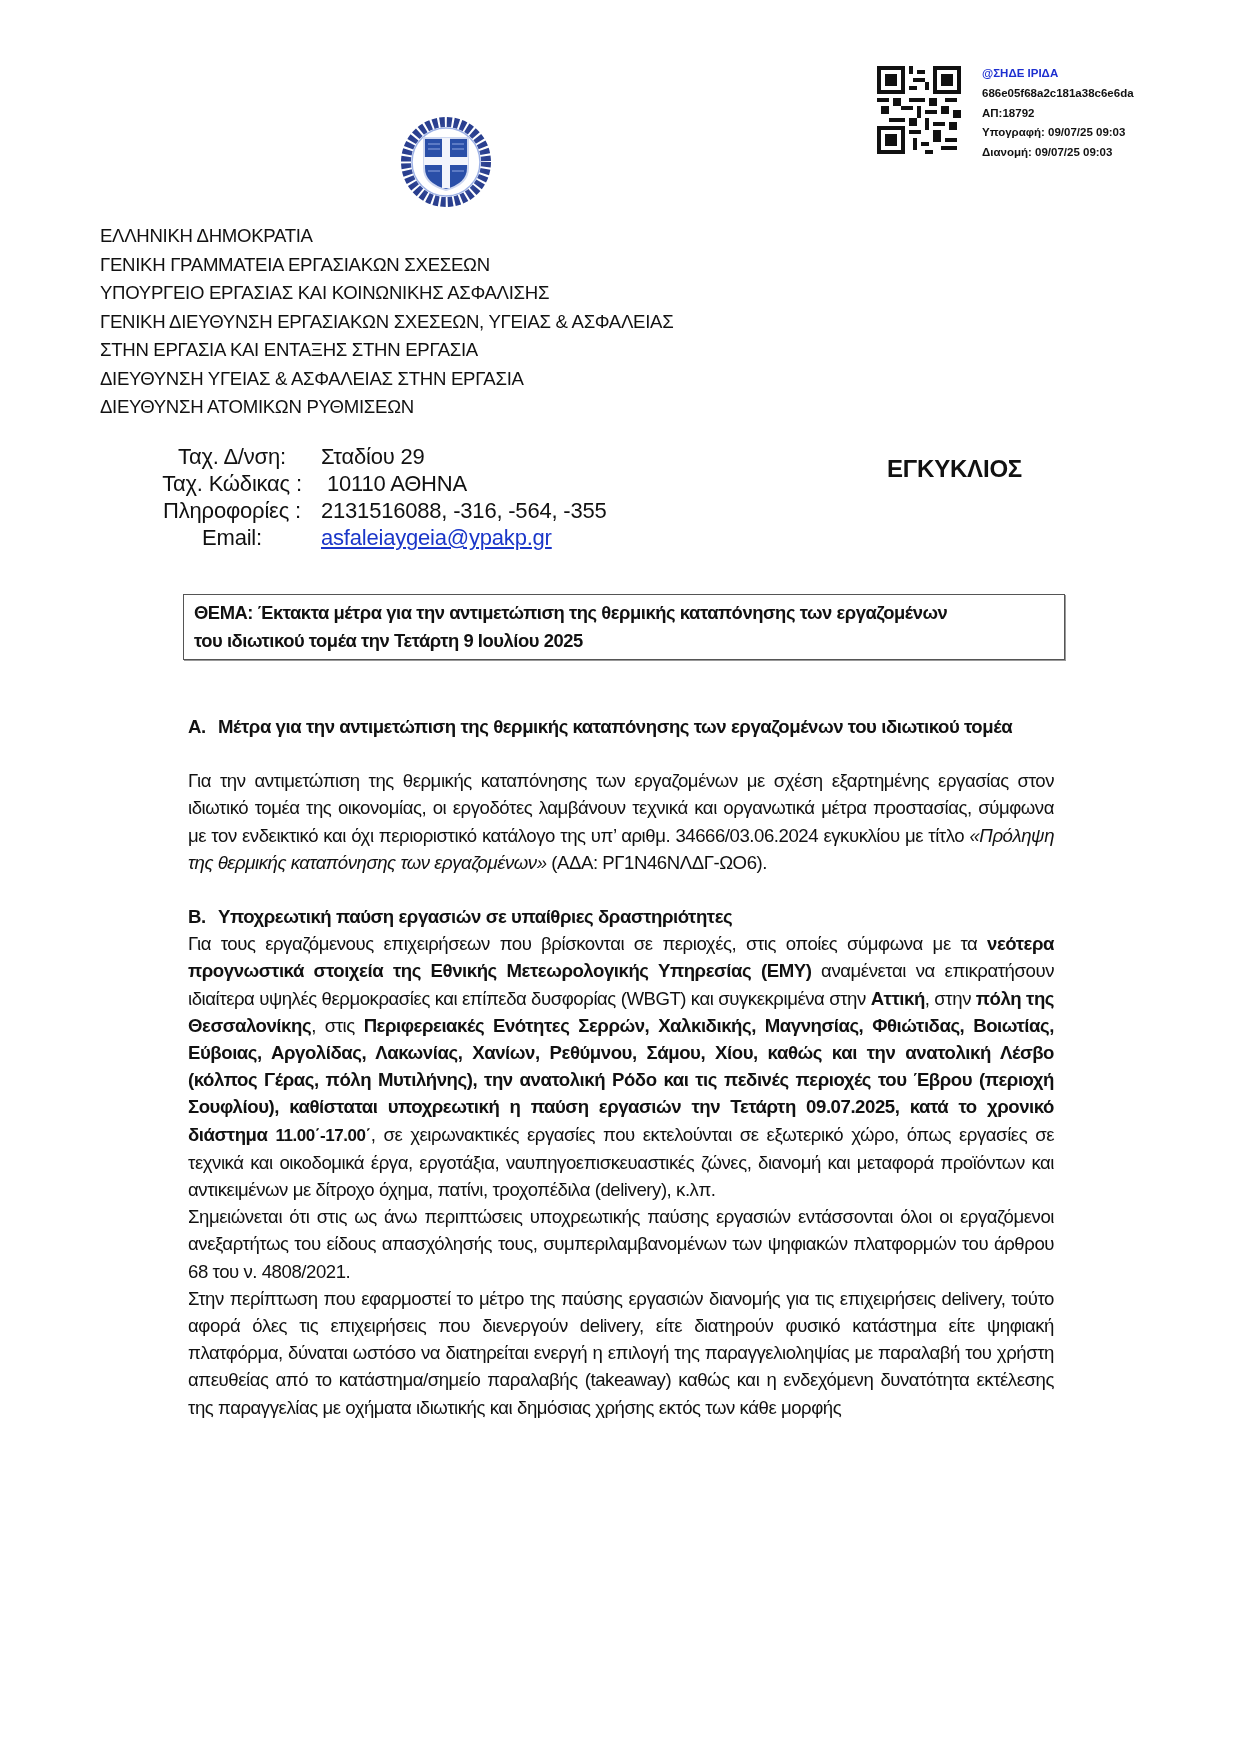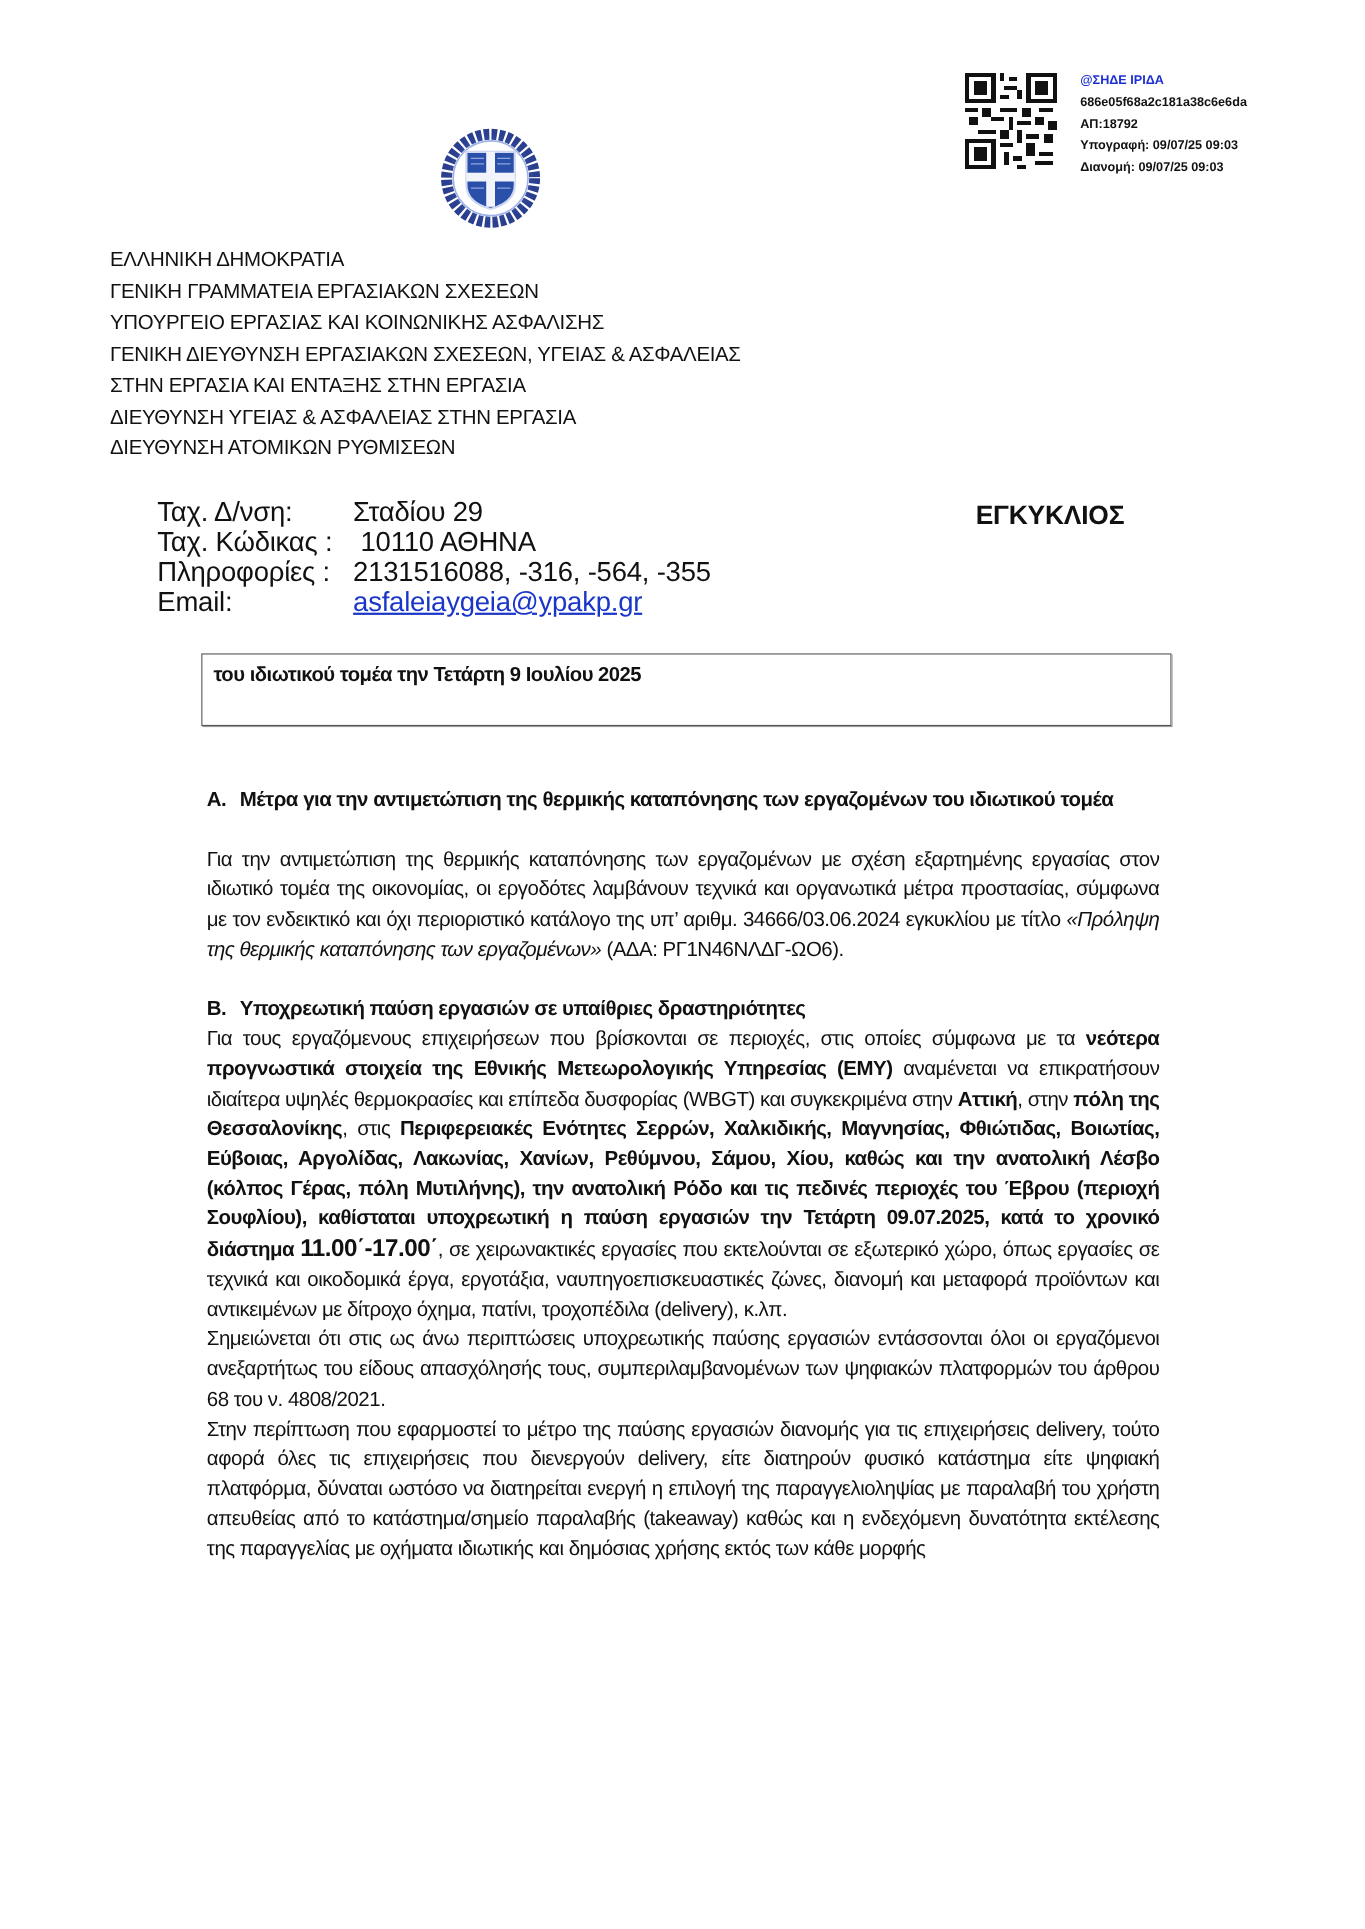--- a/index.html
+++ b/index.html
@@ -14,21 +14,21 @@
   #stamp-text .brand { color: #1d2fd0; }
 
   
   #emblem { left: 400px; top: 116px; width: 92px; height: 92px; }
 
   
   #org-header { left: 100px; top: 222px; width: 710px; text-align: left;
                 font-size: 18.6px; line-height: 28.5px; letter-spacing: -0.3px; }
 
   
-  #address { left: 143px; top: 453px; font-size: 25px; line-height: 27px; letter-spacing: -0.2px; }
+  #address { left: 143px; top: 443px; font-size: 22px; line-height: 27px; letter-spacing: -0.2px; text-align: center; }
   #address .row { display: flex; }
   #address .lbl { width: 178px; }
   #address .email { color: #1a36c9; text-decoration: underline; }
   #circular { left: 887px; top: 455px; font-weight: bold; font-size: 24px; letter-spacing: -0.2px; }
 
   
   #subject { left: 183px; top: 594px; width: 860px; height: 60px; border: 1.5px solid #555;
              padding: 4px 10px 0 10px; font-weight: bold; font-size: 18.4px; line-height: 27.5px;
              letter-spacing: -0.45px; box-shadow: 1px 1px 0 #999; }
 
@@ -36,21 +36,21 @@
   #body { left: 188px; top: 713px; width: 866px; font-size: 18.6px; line-height: 27.2px;
           letter-spacing: -0.45px; text-align: justify; }
   .sec-a { display: flex; font-weight: bold; margin-bottom: 27px; }
   .sec-a .num { width: 30px; flex: none; }
   .sec-a .txt { flex: 1; }
   p { margin: 0; }
   .p1 { margin-bottom: 27px; }
   .sec-b { font-weight: bold; }
   .sec-b .num { display: inline-block; width: 30px; }
   b { font-weight: bold; }
-  .big { font-size: 22px; margin-top: 24px; }
+  .big { font-size: 17px; margin-top: 24px; }
   i { font-style: italic; }
 </style>
 </head>
 <body>
 
 <div class="abs" id="stamp-qr">
   <svg width="84" height="88" viewBox="0 0 21 22" shape-rendering="crispEdges">
     <rect width="21" height="22" fill="#fff"></rect>
     <g fill="#111">
       <rect x="0" y="0" width="7" height="7"></rect>
@@ -149,20 +149,21 @@
     <span>2131516088, -316, -564, -355</span>
   </div>
   <div class="row">
     <span class="lbl">Email:</span>
     <span class="email">asfaleiaygeia@ypakp.gr</span>
   </div>
 </div>
 <div class="abs" id="circular">ΕΓΚΥΚΛΙΟΣ</div>
 
 <div class="abs" id="subject">
+  <div>ΘΕΜΑ: Έκτακτα μέτρα για την αντιμετώπιση της θερμικής καταπόνησης των εργαζομένων</div>
   <div>του ιδιωτικού τομέα την Τετάρτη 9 Ιουλίου 2025</div>
 </div>
 
 <div class="abs" id="body">
   <div class="sec-a">
     <span class="num">Α.</span>
     <span class="txt">Μέτρα για την αντιμετώπιση της θερμικής καταπόνησης των εργαζομένων του ιδιωτικού τομέα</span>
   </div>
   <p class="p1"><span>Για την αντιμετώπιση της θερμικής καταπόνησης των εργαζομένων με σχέση εξαρτημένης εργασίας στον ιδιωτικό τομέα της οικονομίας, οι εργοδότες λαμβάνουν τεχνικά και οργανωτικά μέτρα προστασίας, σύμφωνα με τον ενδεικτικό και όχι περιοριστικό κατάλογο της υπ’ αριθμ. 34666/03.06.2024 εγκυκλίου με τίτλο </span><i>«Πρόληψη της θερμικής καταπόνησης των εργαζομένων»</i><span> (ΑΔΑ: ΡΓ1Ν46ΝΛΔΓ-ΩΟ6).</span></p>
 

